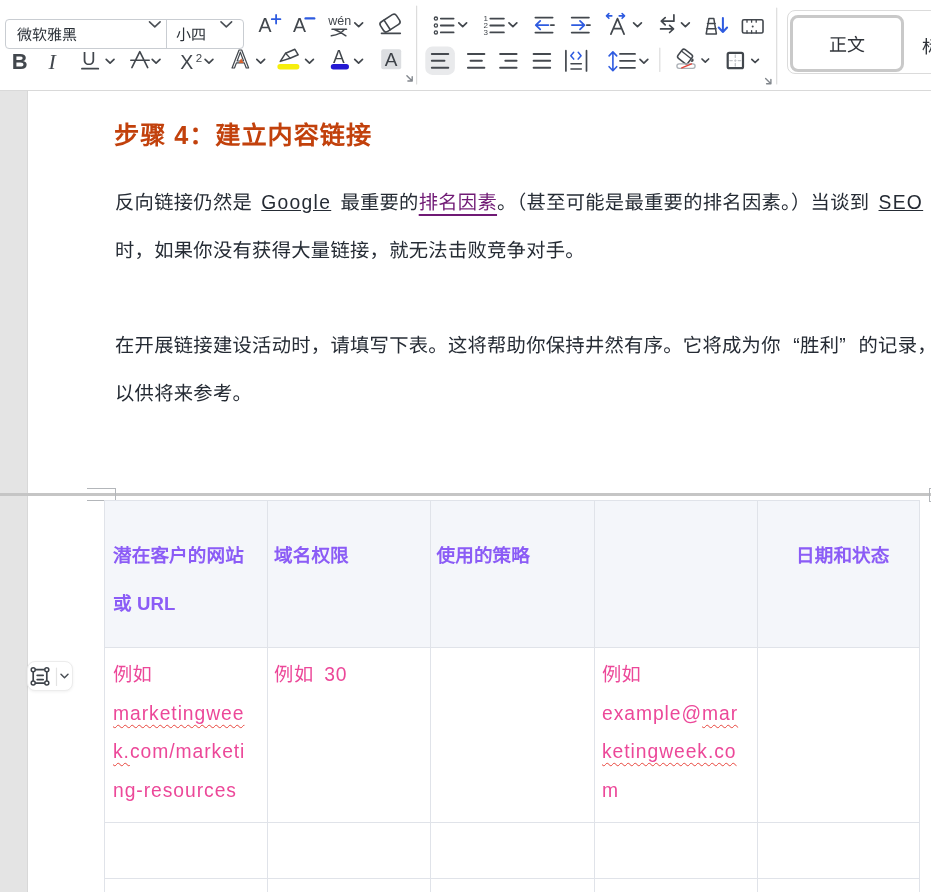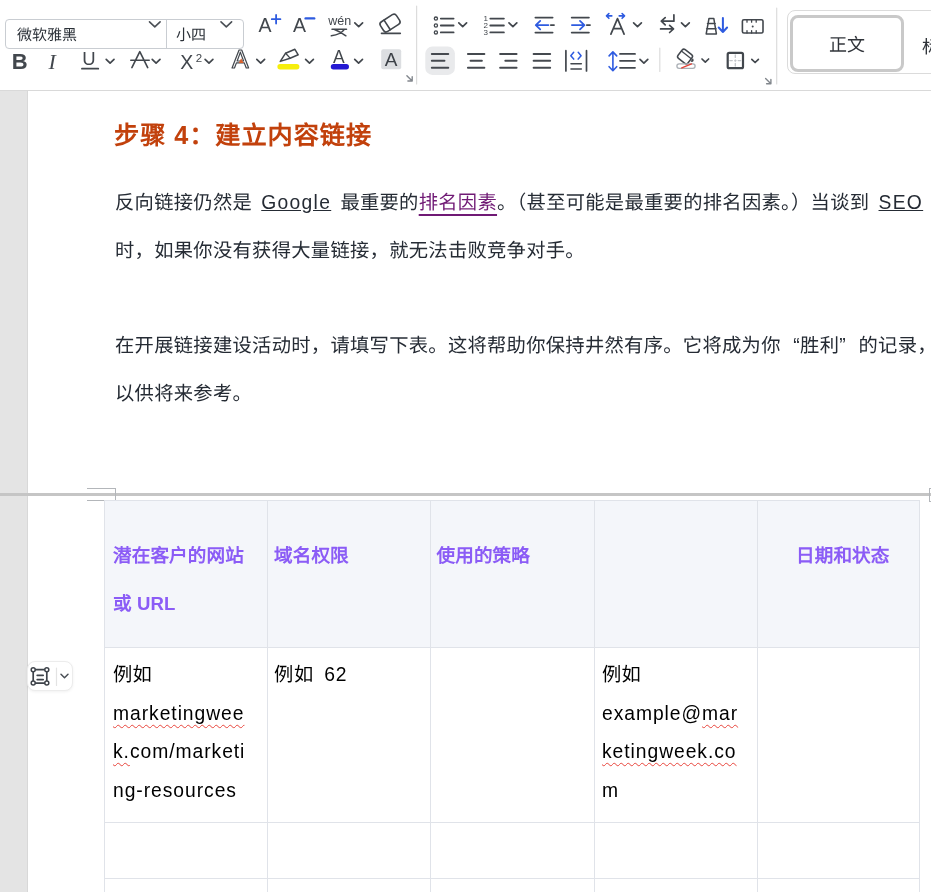--- a/index.html
+++ b/index.html
@@ -22,21 +22,21 @@
 h1.doc{position:absolute;left:114px;top:111px;margin:0;font-size:25.2px;line-height:48px;font-weight:700;color:#c2410c;white-space:nowrap;letter-spacing:.95px;}
 a.lnk{color:#701a75;text-decoration:underline;text-underline-offset:5px;text-decoration-thickness:1.5px;}
 
 #pbline{position:absolute;left:0;top:493px;width:931px;height:2.5px;background:#c5c5c5;}
 .mark{position:absolute;background:#b3b6ba;}
 
 #tbl{position:absolute;left:104px;top:500px;width:816px;height:392px;}
 #tbl .hdrbg{position:absolute;left:1px;top:1px;width:815px;height:146px;background:#f4f6fa;}
 #tbl .bl{position:absolute;background:#e0e3e9;}
 .hcell{position:absolute;font-size:18.6px;font-weight:700;color:#8b5cf6;line-height:47.7px;white-space:nowrap;letter-spacing:.1px;}
-.dcell{position:absolute;font-size:19.3px;color:#000000;line-height:38.6px;white-space:nowrap;letter-spacing:.3px;word-spacing:2px;}
+.dcell{position:absolute;font-size:19.3px;color:#ec4899;line-height:38.6px;white-space:nowrap;letter-spacing:.3px;word-spacing:2px;}
 .latc{letter-spacing:.95px;}
 .sq{text-decoration:underline wavy #e8453c 1px;text-underline-offset:4px;}
 
 #thandle{position:absolute;left:27px;top:661px;width:46px;height:30px;background:#fff;border:1px solid #ececec;border-radius:8px;box-shadow:0 1px 3px rgba(0,0,0,.06);box-sizing:border-box;}
 </style></head>
 <body>
 <div id="app">
 <div id="doc"></div>
 <div id="gutter"></div>
 
@@ -66,21 +66,21 @@
   <div class="bl" style="left:490px;top:0;width:1px;height:392px;"></div>
   <div class="bl" style="left:653px;top:0;width:1px;height:392px;"></div>
   <div class="bl" style="left:815px;top:0;width:1px;height:392px;"></div>
 
   <div class="hcell" style="left:9px;top:32px;">潜在客户的网站<br>或 URL</div>
   <div class="hcell" style="left:332.5px;top:32px;">使用的策略</div>
   <div class="hcell" style="left:170px;top:32px;">域名权限</div>
   <div class="hcell" style="left:668px;top:32px;margin-left:24px;">日期和状态</div>
 
   <div class="dcell" style="left:9px;top:156px;">例如<br><span class="latc"><span class="sq">marketingwee</span></span><br><span class="latc"><span class="sq">k.</span>com/marketi</span><br><span class="latc">ng-resources</span></div>
-  <div class="dcell" style="left:170px;top:156px;letter-spacing:.8px;word-spacing:4px;">例如 62</div>
+  <div class="dcell" style="left:170px;top:156px;letter-spacing:.8px;word-spacing:4px;">例如 30</div>
   <div class="dcell" style="left:498px;top:156px;">例如<br><span class="latc">example@<span class="sq">mar</span></span><br><span class="latc"><span class="sq">ketingweek.co</span></span><br>m</div>
 </div>
 <div id="thandle"></div>
 
 <div id="toolbar">
 <div id="combo">
         <span class="t1">微软雅黑</span>
         <div class="div"></div>
         <span class="t2">小四</span>
       </div>

